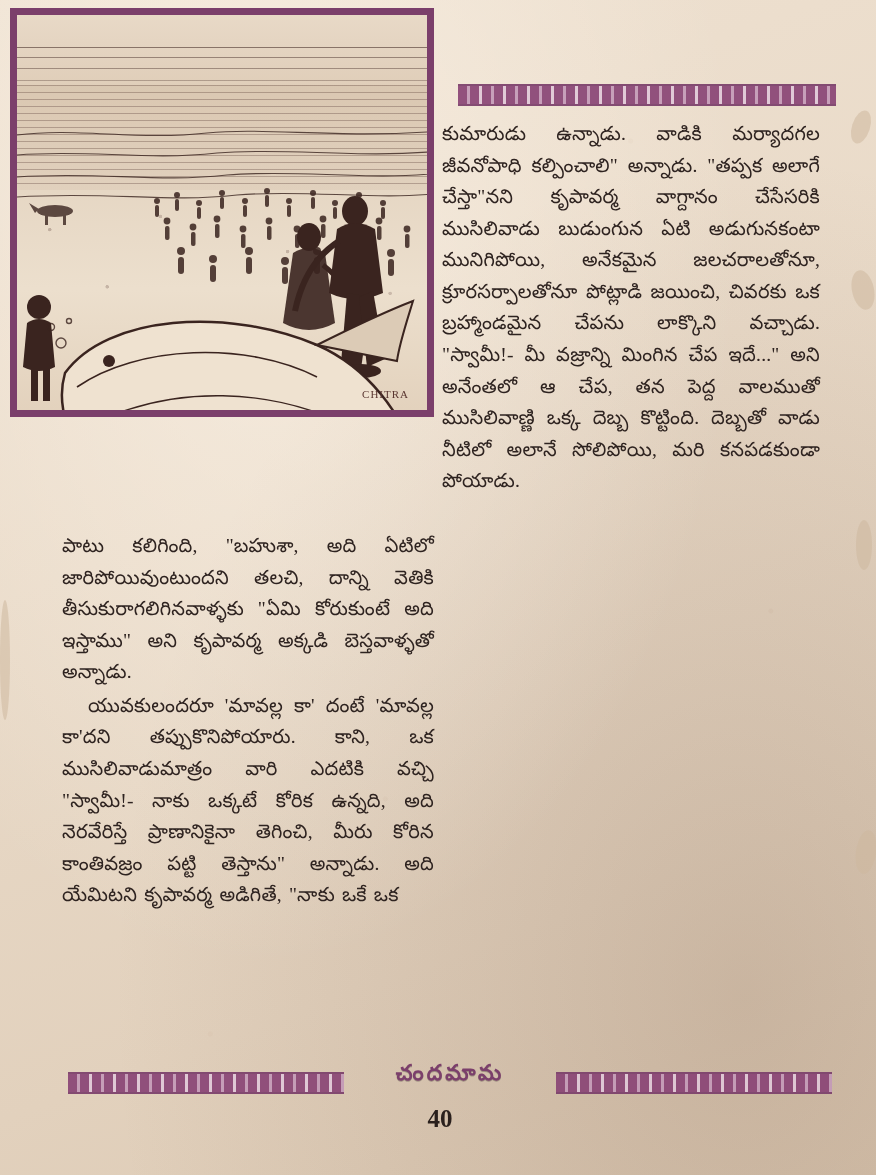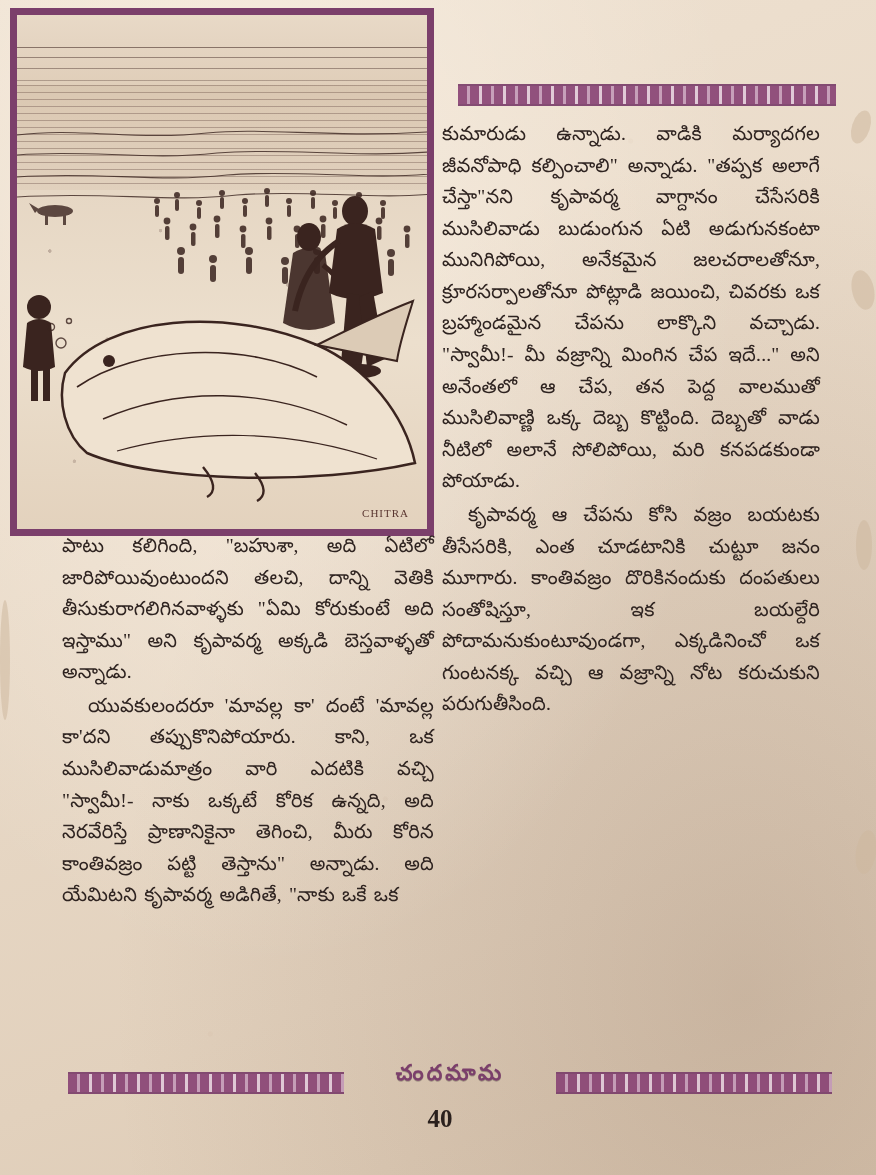--- a/index.html
+++ b/index.html
@@ -35,21 +35,21 @@
       radial-gradient(circle at 24% 88%, rgba(160,120,95,.12) 0 2px, transparent 3px);
     pointer-events: none;
   }
 
   
   .illus {
     position: absolute;
     left: 10px;
     top: 8px;
     width: 424px;
-    height: 528px;
+    height: 409px;
     border: 7px solid #7b3f6b;
     box-sizing: border-box;
     background: #e3d2bf;
     overflow: hidden;
   }
   .illus .sky {
     position: absolute; left:0; top:0; right:0; height: 78px;
     background: linear-gradient(#e8d9c7, #dfcdb8);
   }
   .illus .horizon-lines {
@@ -292,21 +292,20 @@
 
     <div class="sig">CHITRA</div>
   </div>
 
   <div class="ornament top-right"></div>
   <div class="ornament foot-left"></div>
   <div class="ornament foot-right"></div>
 
   <div class="col right te">
     <p>కుమారుడు ఉన్నాడు. వాడికి మర్యాదగల జీవనోపాధి కల్పించాలి" అన్నాడు. "తప్పక అలాగే చేస్తా"నని కృపావర్మ వాగ్దానం చేసేసరికి ముసిలివాడు బుడుంగున ఏటి అడుగునకంటా మునిగిపోయి, అనేకమైన జలచరాలతోనూ, క్రూరసర్పాలతోనూ పోట్లాడి జయించి, చివరకు ఒక బ్రహ్మాండమైన చేపను లాక్కొని వచ్చాడు. "స్వామీ!- మీ వజ్రాన్ని మింగిన చేప ఇదే..." అని అనేంతలో ఆ చేప, తన పెద్ద వాలముతో ముసిలివాణ్ణి ఒక్క దెబ్బ కొట్టింది. దెబ్బతో వాడు నీటిలో అలానే సోలిపోయి, మరి కనపడకుండా పోయాడు.</p>
-    <p class="indent">కృపావర్మ ఆ చేపను కోసి వజ్రం బయటకు తీసేసరికి, ఎంత చూడటానికి చుట్టూ జనం మూగారు. కాంతివజ్రం దొరికినందుకు దంపతులు సంతోషిస్తూ, ఇక బయల్దేరి పోదామనుకుంటూవుండగా, ఎక్కడినించో ఒక గుంటనక్క వచ్చి ఆ వజ్రాన్ని నోట కరుచుకుని పరుగుతీసింది.</p>
   </div>
 
   <div class="col left te">
     <p>పాటు కలిగింది, "బహుశా, అది ఏటిలో జారిపోయివుంటుందని తలచి, దాన్ని వెతికి తీసుకురాగలిగినవాళ్ళకు "ఏమి కోరుకుంటే అది ఇస్తాము" అని కృపావర్మ అక్కడి బెస్తవాళ్ళతో అన్నాడు.</p>
     <p class="indent">యువకులందరూ 'మావల్ల కా' దంటే 'మావల్ల కా'దని తప్పుకొనిపోయారు. కాని, ఒక ముసిలివాడుమాత్రం వారి ఎదటికి వచ్చి "స్వామీ!- నాకు ఒక్కటే కోరిక ఉన్నది, అది నెరవేరిస్తే ప్రాణానికైనా తెగించి, మీరు కోరిన కాంతివజ్రం పట్టి తెస్తాను" అన్నాడు. అది యేమిటని కృపావర్మ అడిగితే, "నాకు ఒకే ఒక</p>
   </div>
 
   <div class="masthead">చందమామ</div>
   <div class="pageno">40</div>
 

